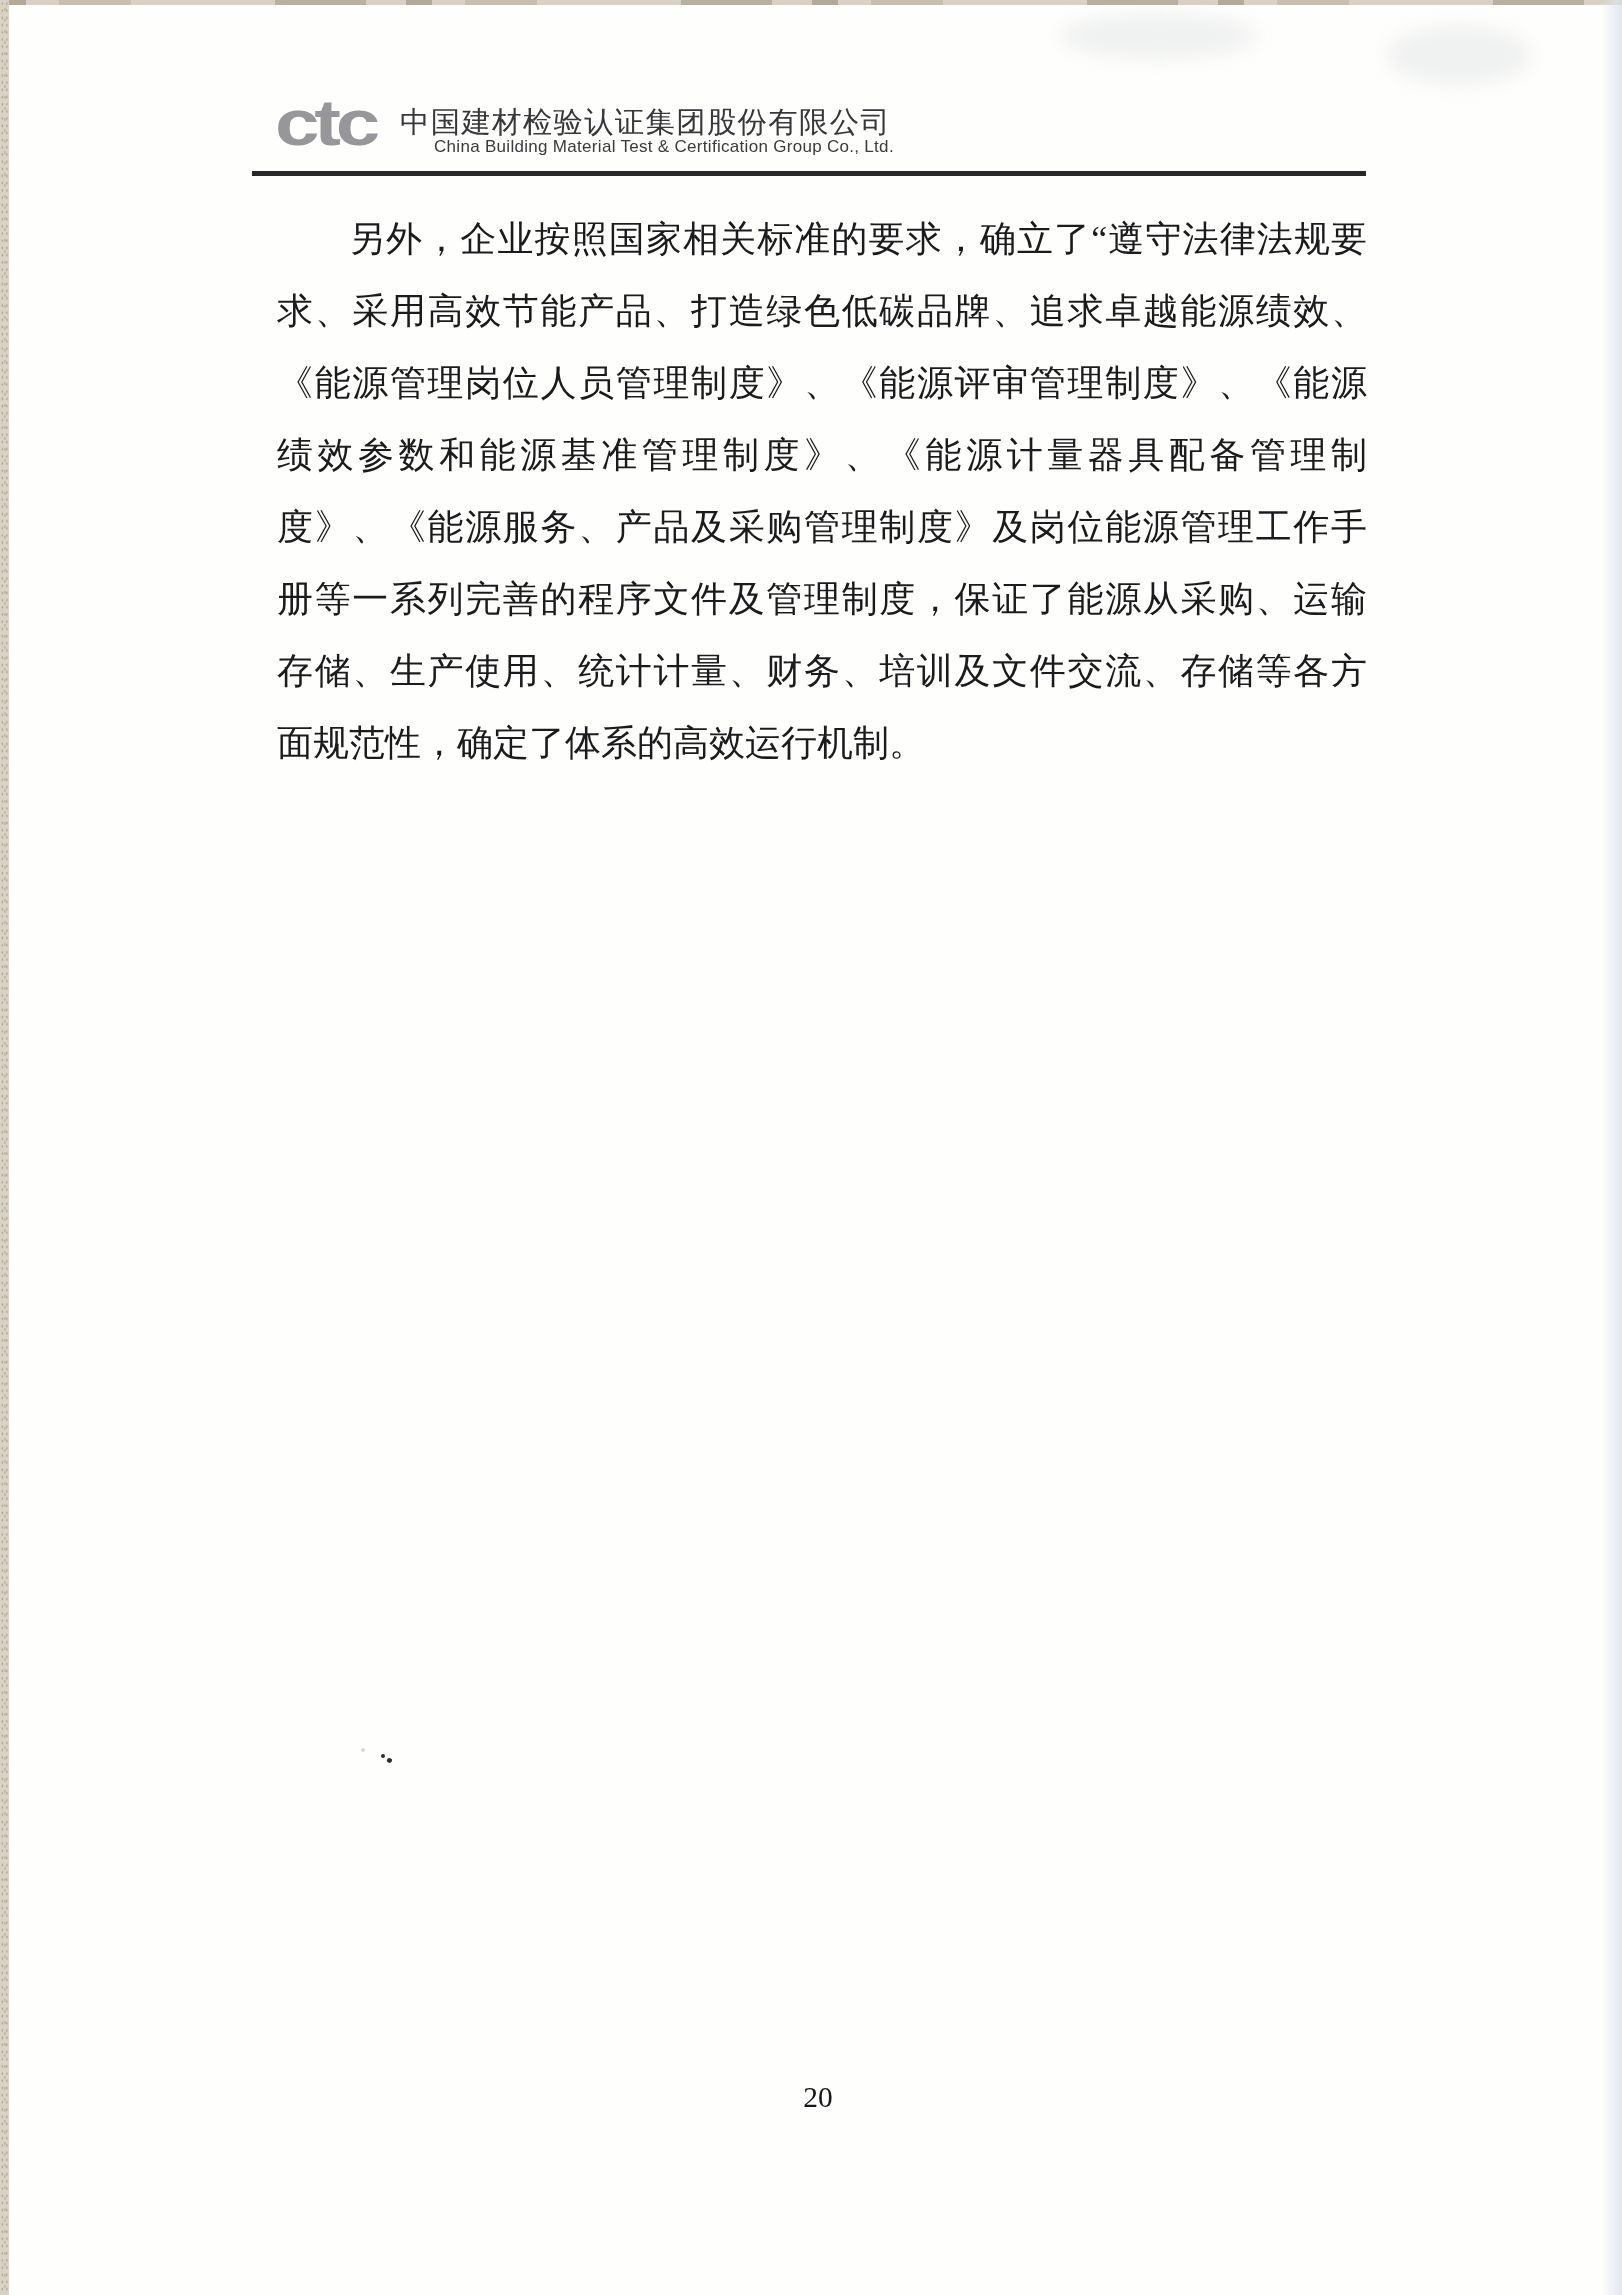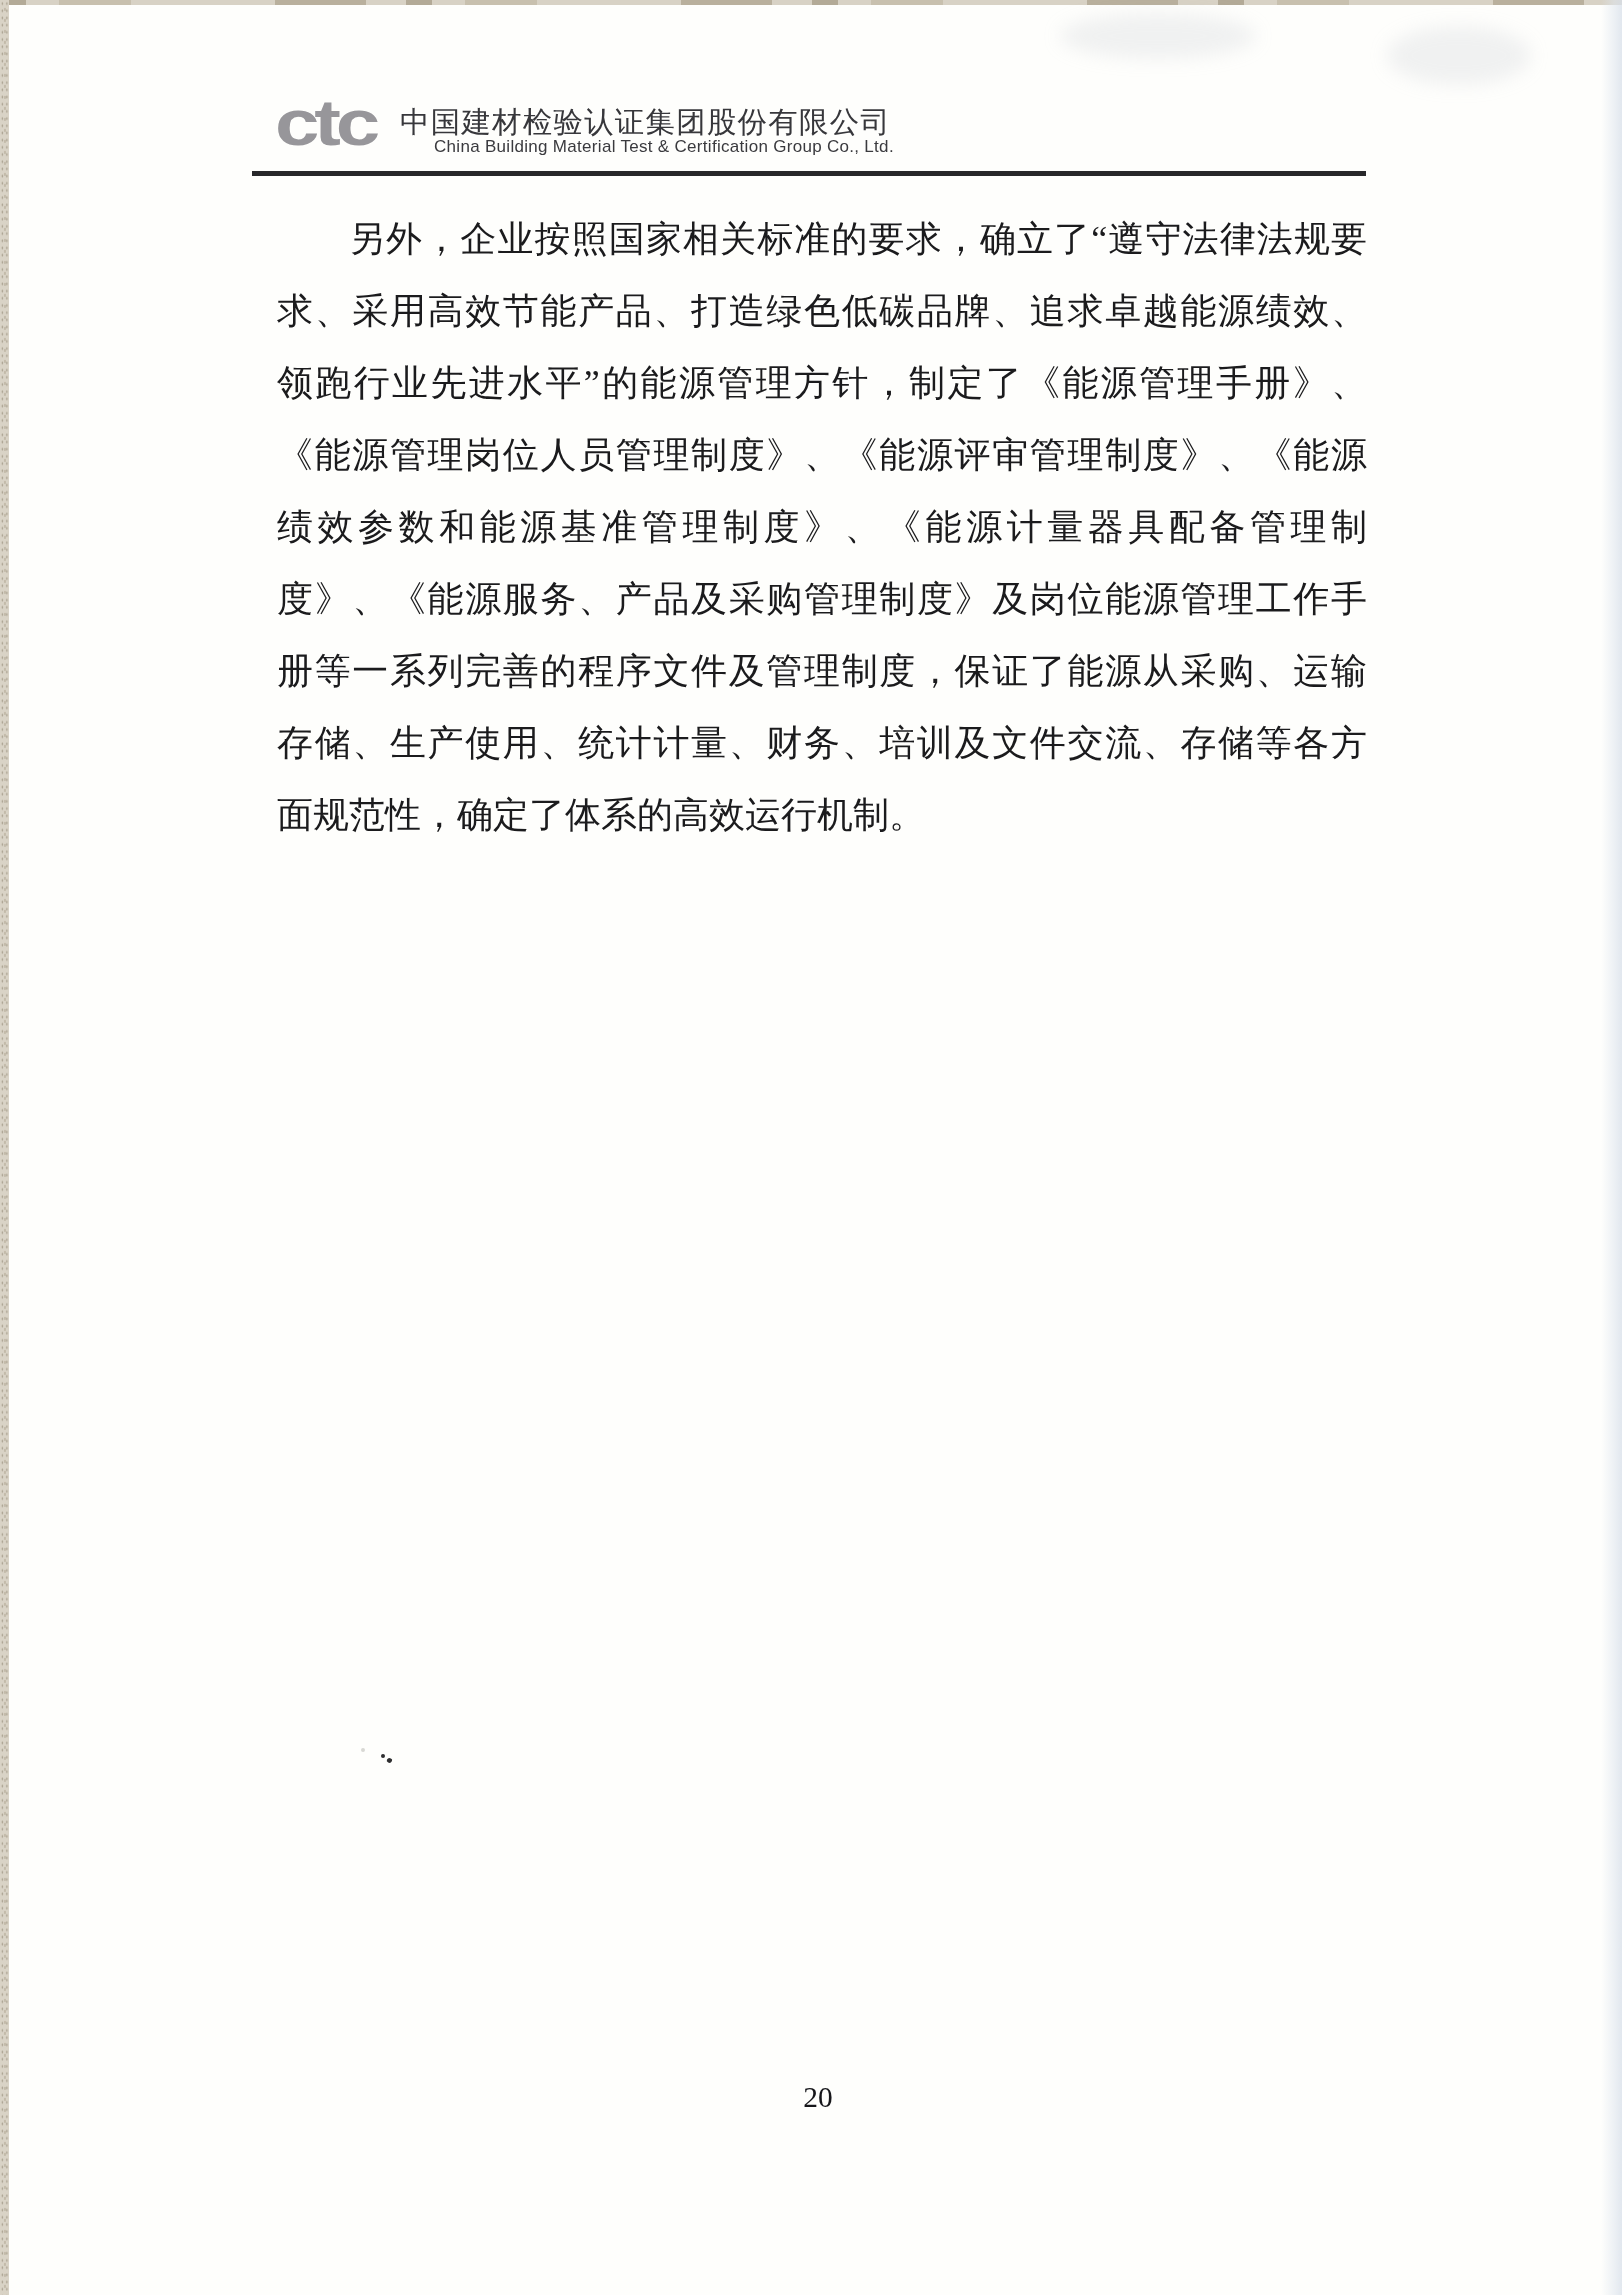--- a/index.html
+++ b/index.html
@@ -107,21 +107,20 @@
   <div class="header">
     <div class="logo-ctc">ctc</div>
     <div class="company-zh">中国建材检验认证集团股份有限公司</div>
     <div class="company-en">China Building Material Test &amp; Certification Group Co., Ltd.</div>
     <div class="header-rule"></div>
   </div>
 
   <div class="paragraph">
     <div class="pline first">另外，企业按照国家相关标准的要求，确立了“遵守法律法规要</div>
     <div class="pline">求、采用高效节能产品、打造绿色低碳品牌、追求卓越能源绩效、</div>
-    <div class="pline">领跑行业先进水平”的能源管理方针，制定了《能源管理手册》、</div>
     <div class="pline">《能源管理岗位人员管理制度》、《能源评审管理制度》、《能源</div>
     <div class="pline">绩效参数和能源基准管理制度》、《能源计量器具配备管理制</div>
     <div class="pline">度》、《能源服务、产品及采购管理制度》及岗位能源管理工作手</div>
     <div class="pline">册等一系列完善的程序文件及管理制度，保证了能源从采购、运输</div>
     <div class="pline">存储、生产使用、统计计量、财务、培训及文件交流、存储等各方</div>
     <div class="pline last">面规范性，确定了体系的高效运行机制。</div>
   </div>
 
   <div class="speck a"></div>
   <div class="speck b"></div>

